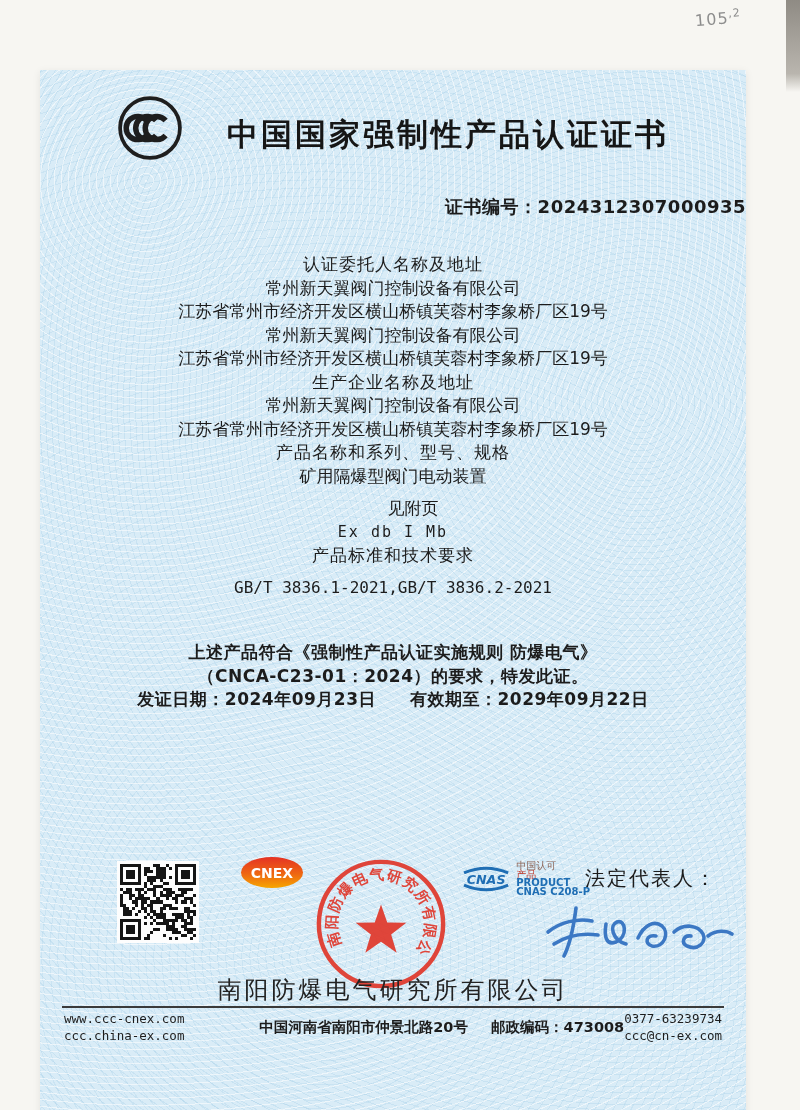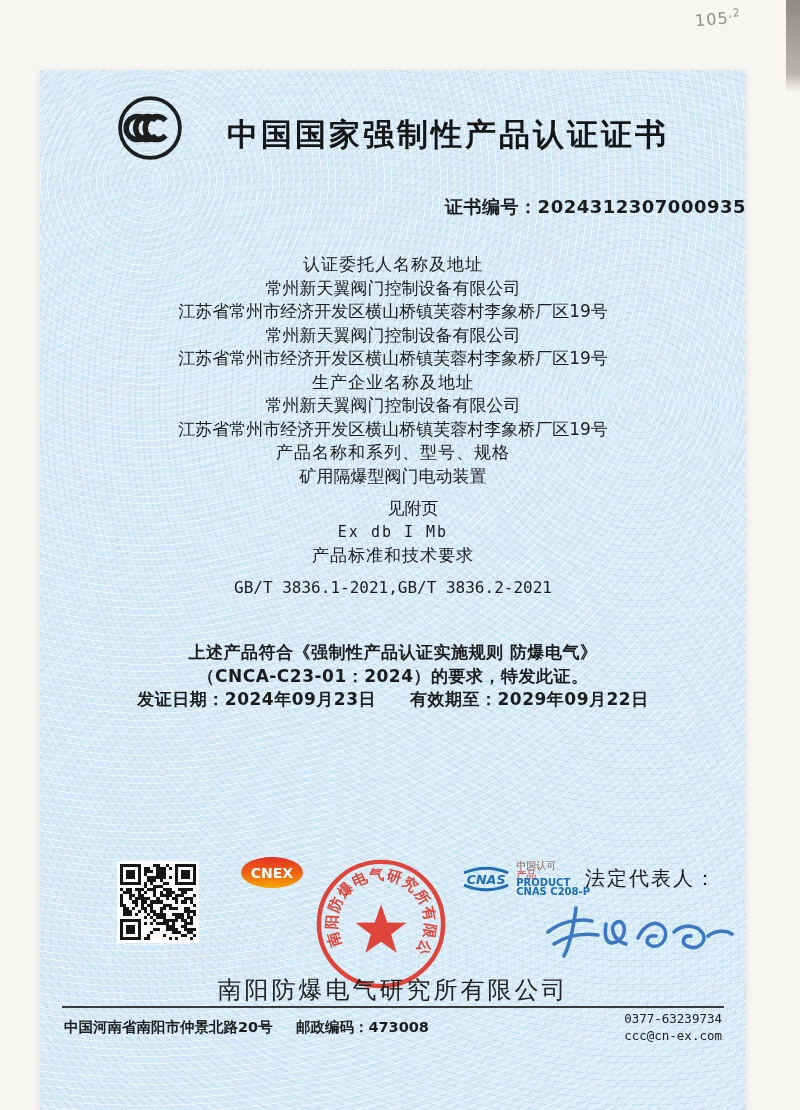--- a/index.html
+++ b/index.html
@@ -74,21 +74,21 @@
   }
   .footer-rule{position:absolute;left:22px;right:22px;top:936px;border-top:2px solid #3a3a3a;}
   .footer{
     position:absolute;left:24px;right:24px;top:940px;
     display:flex;align-items:center;
   }
   .footer .col-web,.footer .col-contact{
     font-family:"DejaVu Sans Mono",monospace;font-size:12.5px;line-height:17px;white-space:nowrap;
   }
   .footer .col-addr{
-    flex:1;text-align:left;font-size:14.5px;font-weight:600;white-space:nowrap;
+    flex:1;text-align:right;font-size:14.5px;font-weight:600;white-space:nowrap;
   }
   .footer .col-addr .sp{display:inline-block;width:1.6em;}
 </style>
 </head>
 <body>
 
 <div class="scan-note">105<sup>,2</sup></div>
 <div class="scanner-strip"></div>
 
 <div class="page">
@@ -421,20 +421,24 @@
         <path d="M134,40 C144,31 158,33 163,42 C167,50 158,59 147,54 C141,51 143,43 151,44"></path>
         <path d="M168,44 C176,38 186,38 192,42"></path>
       </g>
     </svg>
   </div>
 
   <div class="issuer-name">南阳防爆电气研究所有限公司</div>
   <div class="footer-rule"></div>
 
   <div class="footer">
+    <div class="col-web">
+      <div>www.ccc-cnex.com</div>
+      <div>ccc.china-ex.com</div>
+    </div>
     <div class="col-addr">
       <span>中国河南省南阳市仲景北路20号</span><span class="sp"></span><span>邮政编码：</span><span>473008</span>
     </div>
     <div class="col-contact">
       <div>0377-63239734</div>
       <div>ccc@cn-ex.com</div>
     </div>
   </div>
 
 </div>

